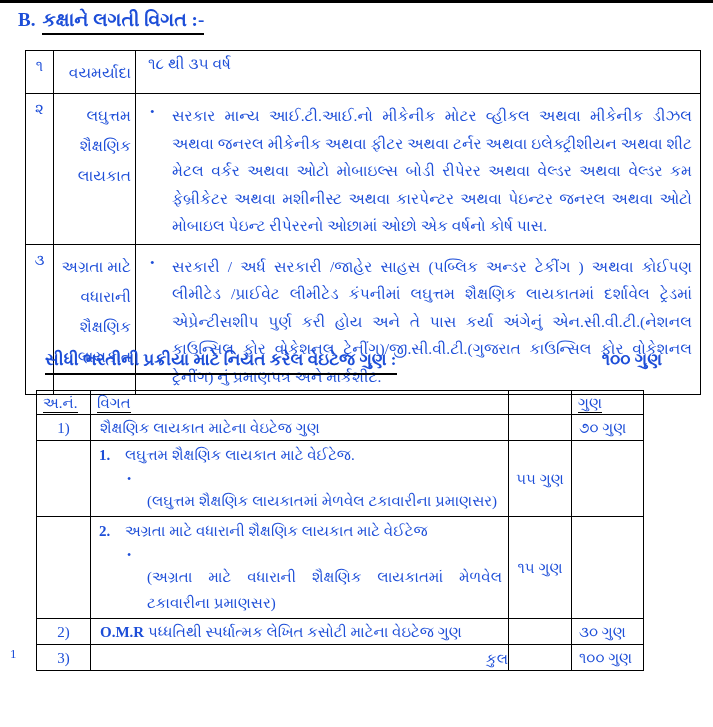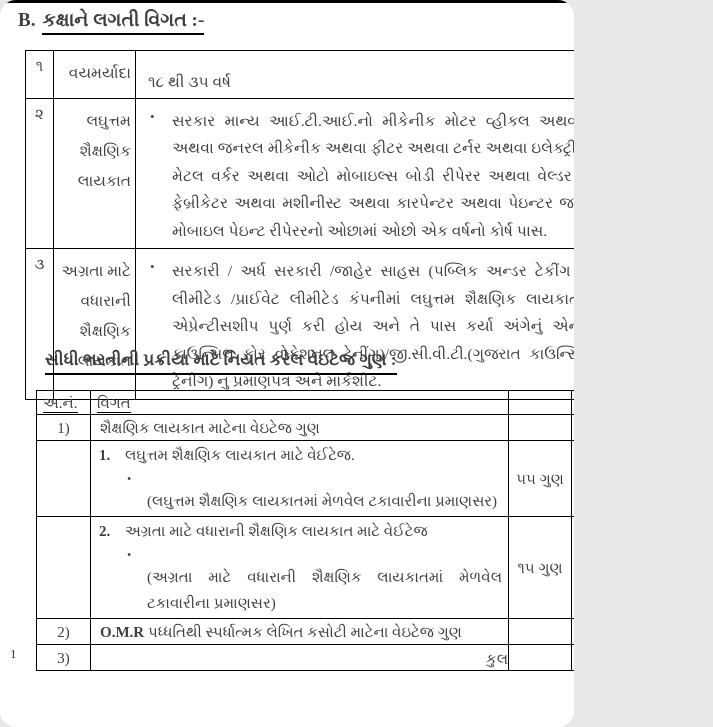--- a/index.html
+++ b/index.html
@@ -1,39 +1,38 @@
 <!DOCTYPE html>
 <html lang="gu"><head>
 <meta charset="utf-8">
 <style>
   html,body{margin:0;padding:0;background:#e8e8e8;}
   .page{
     position:relative;
-    width:574px;height:727px;
+    width:713px;height:727px;
     background:#ffffff;
     font-family:"Liberation Serif","DejaVu Serif",serif;
-    color:#404040;
+    color:#1d4ed8;
     overflow:hidden;
-    border-radius:16px;
   }
   .topbar{position:absolute;top:0;left:0;width:713px;height:3px;background:#000;}
 
   
   .title{position:absolute;top:9px;left:18px;font-size:19px;font-weight:bold;white-space:nowrap;}
   .title .prefix{margin-right:7px;}
   .title .utext{border-bottom:2px solid #000;padding-bottom:3px;}
 
   
   table{border-collapse:collapse;table-layout:fixed;}
   td{border:1.5px solid #000;padding:0;vertical-align:top;overflow:hidden;}
 
   .t1{position:absolute;top:50px;left:25px;width:676px;font-size:15.5px;}
   .t1 .cno{text-align:center;padding-top:7px;font-size:15px;}
   .t1 .clabel{padding:7px 4px 0 7px;line-height:30px;text-align:right;}
-  .t1 .ctext{padding:19px 10px 4px 12px;line-height:23.5px;}
+  .t1 .ctext{padding:1px 10px 4px 12px;line-height:23.5px;}
   .t1 .bullet-wrap{display:flex;align-items:flex-start;padding:8px 8px 4px 14px;}
   .t1 .bullet-glyph{width:22px;flex:0 0 22px;font-size:13px;padding-top:2px;}
   .t1 .bullet-text{flex:1;text-align:justify;line-height:27.5px;}
 
   
   .wh{position:absolute;top:350px;left:45px;width:617px;display:flex;
       justify-content:space-between;align-items:flex-start;
       font-weight:bold;font-size:17px;}
   .wh .utext{border-bottom:2px solid #000;padding-bottom:3px;}
 

